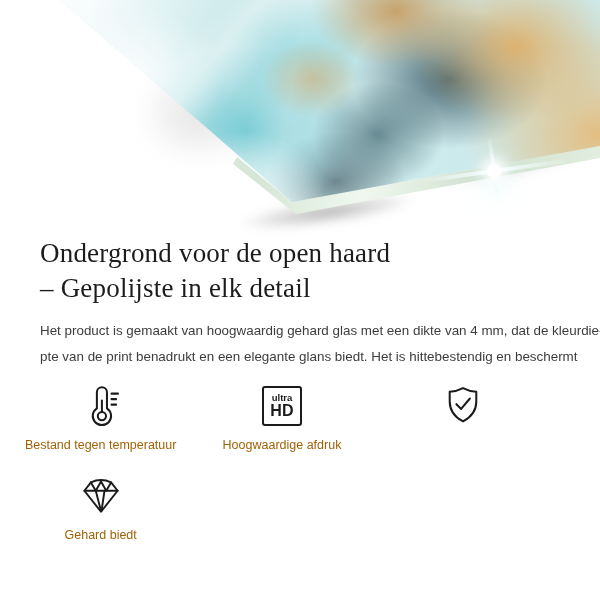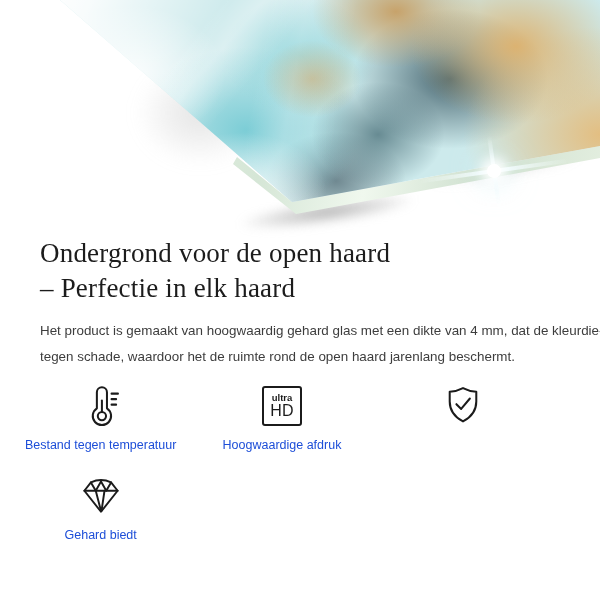--- a/index.html
+++ b/index.html
@@ -80,28 +80,28 @@
     display: block; white-space: nowrap; font-size: 13.4px; line-height: 26px; color: #3d3d3d;
   }
 
   
   .features {
     margin: 12px 10px 0 10px;
     display: grid; grid-template-columns: 1fr 1fr 1fr; row-gap: 20px; justify-items: center;
   }
   .feature { display: flex; flex-direction: column; align-items: center; }
   .icon-slot { height: 48px; display: flex; align-items: center; justify-content: center; }
-  .f-label { margin-top: 8px; font-size: 12.5px; color: #1d4ed8; white-space: nowrap; }
+  .f-label { margin-top: 8px; font-size: 12.5px; color: #a16207; white-space: nowrap; }
   .icon-stroke { stroke: #1b1b1b; fill: none; stroke-width: 2.2; stroke-linecap: round; stroke-linejoin: round; }
   .uhd-box {
     box-sizing: border-box; width: 40px; height: 40px; border: 2.5px solid #1b1b1b; border-radius: 3px;
     display: flex; flex-direction: column; align-items: center; justify-content: center; background: #fff;
   }
   .uhd-top { font-size: 9.5px; font-weight: bold; line-height: 10px; color: #1b1b1b; }
-  .uhd-bottom { font-size: 16px; font-weight: normal; line-height: 16px; color: #1b1b1b; letter-spacing: 0.3px; }
+  .uhd-bottom { font-size: 16px; font-weight: bold; line-height: 16px; color: #1b1b1b; letter-spacing: 0.3px; }
 </style>
 </head>
 <body>
 
 <div class="page">
 
   <div class="hero">
     <div class="shadow shadow-left"></div>
     <div class="shadow shadow-corner"></div>
     <div class="shadow shadow-right"></div>
@@ -110,26 +110,26 @@
     <div class="sparkle">
       <div class="ray-h"></div>
         <div class="ray-v"></div>
         <div class="core"></div>
     </div>
   </div>
 
   <div class="content">
     <h1>
       <span class="h-line">Ondergrond voor de open haard</span>
-      <span class="h-line">– Perfectie in elk haard</span>
+      <span class="h-line">– Gepolijste in elk detail</span>
     </h1>
 
     <p class="body-text">
       <span class="b-line">Het product is gemaakt van hoogwaardig gehard glas met een dikte van 4 mm, dat de kleurdie-</span>
-      <span class="b-line">tegen schade, waardoor het de ruimte rond de open haard jarenlang beschermt.</span>
+      <span class="b-line">pte van de print benadrukt en een elegante glans biedt. Het is hittebestendig en beschermt</span>
     </p>
 
     <div class="features">
 
       <div class="feature">
         <div class="icon-slot">
           <svg width="44" height="44" viewBox="0 0 48 48">
             <path class="icon-stroke" d="M19.5 9 a5.5 5.5 0 0 1 11 0 V26.5 a10 10 0 1 1 -11 0 Z"></path>
             <circle class="icon-stroke" cx="25" cy="35" r="4.5"></circle>
             <path class="icon-stroke" d="M25 18 V30"></path>

